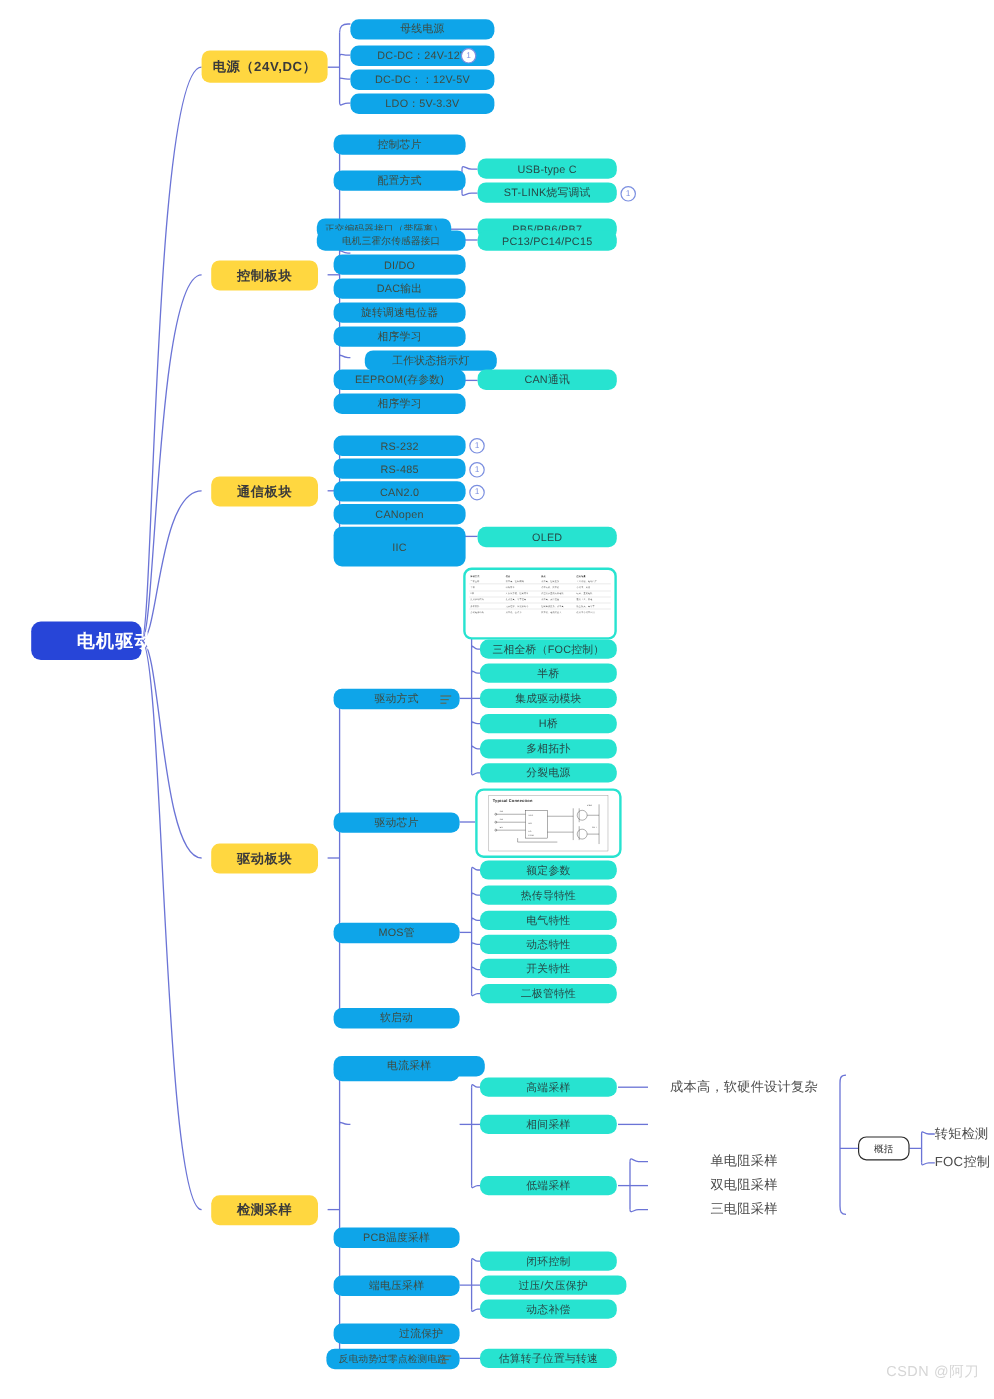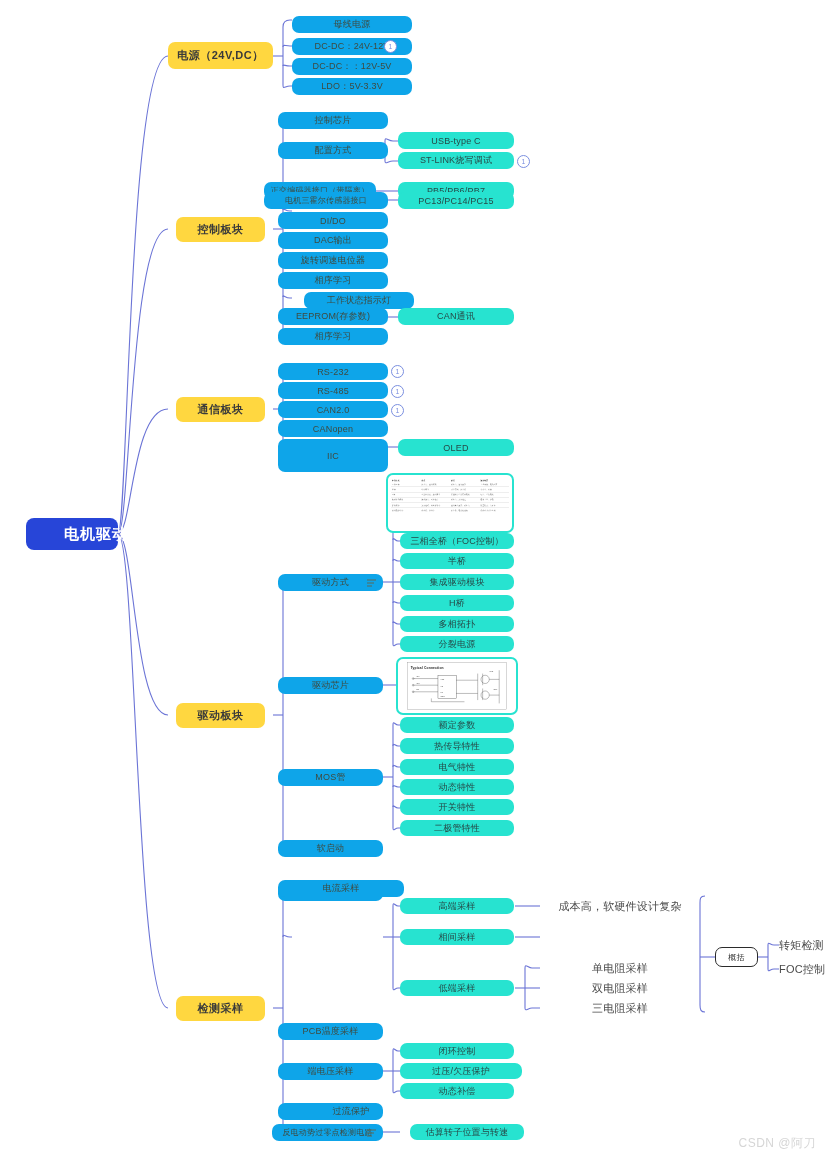--- a/index.html
+++ b/index.html
@@ -509,18 +509,18 @@
     <span>过流保护</span>
   </div>
   <div class="node green" style="left:272px;top:1124px;width:111px;height:17px;">
     <span style="font-size:8px;">反电动势过零点检测电路</span>
     <span class="hamburger">
         <i></i>
         <i></i>
         <i></i>
       </span>
   </div>
-  <div class="node cyan" style="left:400px;top:1124px;width:114px;height:16px;margin-left:10px;">
+  <div class="node cyan" style="left:400px;top:1124px;width:114px;height:16px;">
     <span>估算转子位置与转速</span>
   </div>
 
   <div class="watermark">CSDN @阿刀</div>
 </div>
 
 </body></html>

